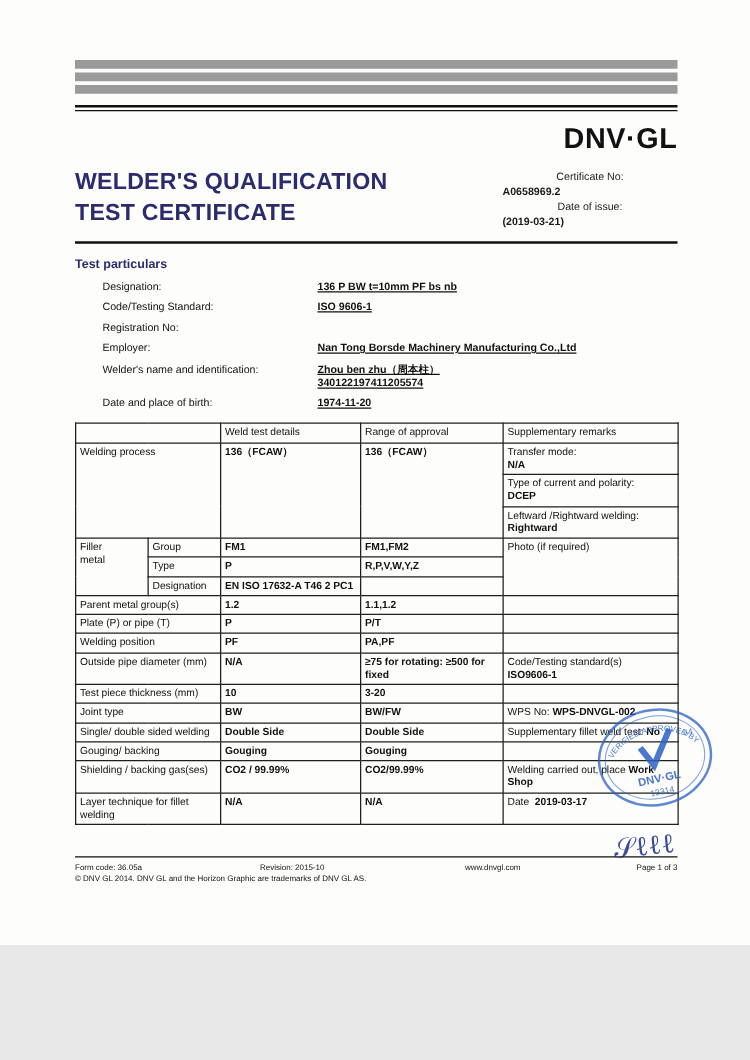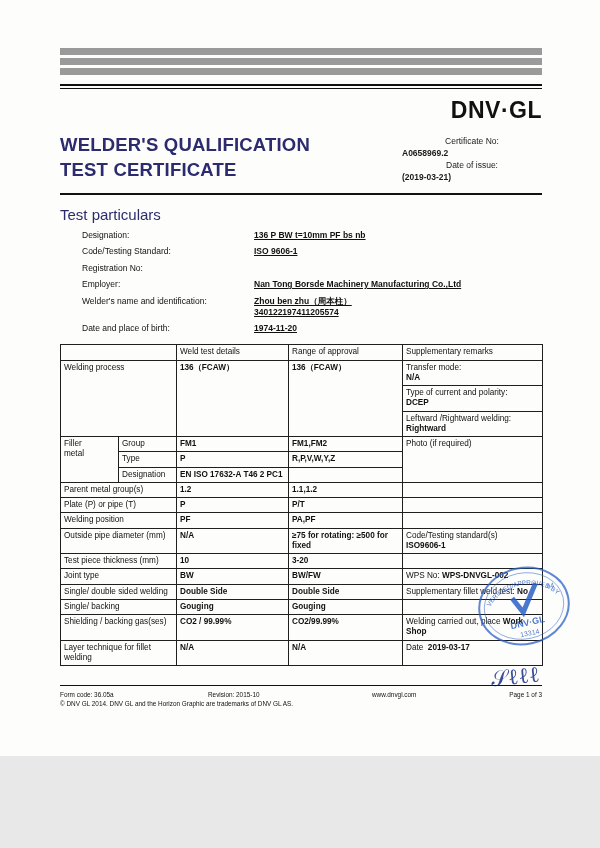--- a/index.html
+++ b/index.html
@@ -91,22 +91,22 @@
 
   .titlerule {
     height: 1.5px;
     background: #111;
     margin-top: 4px;
   }
 
   
   .section-title {
     margin-top: 11px;
-    font-size: 15px;
-    font-weight: normal;
+    font-size: 10px;
+    font-weight: bold;
     color: #2b2b6e;
   }
 
   .particulars {
     margin-top: 7px;
     font-size: 8.5px;
     color: #111;
   }
   .prow {
     display: flex;
@@ -362,21 +362,21 @@
         <tr>
           <td colspan="2">Single/ double sided welding</td>
           <td class="b">Double Side</td>
           <td class="b">Double Side</td>
           <td>
             <span>Supplementary fillet weld test:</span>
             <span class="b">No</span>
           </td>
         </tr>
         <tr>
-          <td colspan="2">Single/ backing</td>
+          <td colspan="2">Gouging/ backing</td>
           <td class="b">Gouging</td>
           <td class="b">Gouging</td>
           <td></td>
         </tr>
         <tr>
           <td colspan="2">Shielding / backing gas(ses)</td>
           <td class="b">CO2 / 99.99%</td>
           <td class="b">CO2/99.99%</td>
           <td>
             <span>Welding carried out, place</span>

